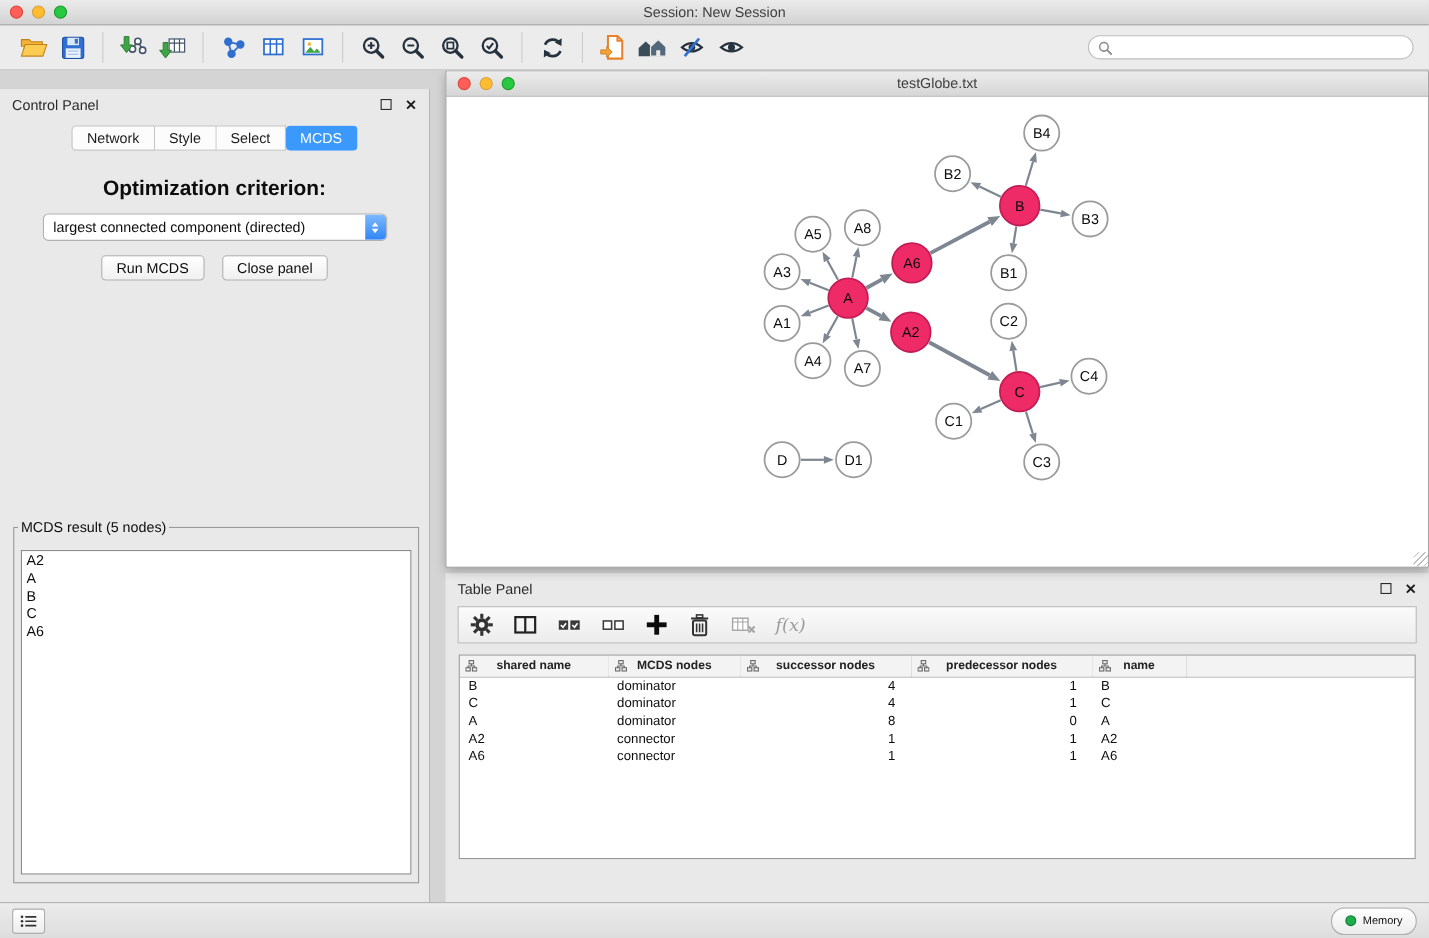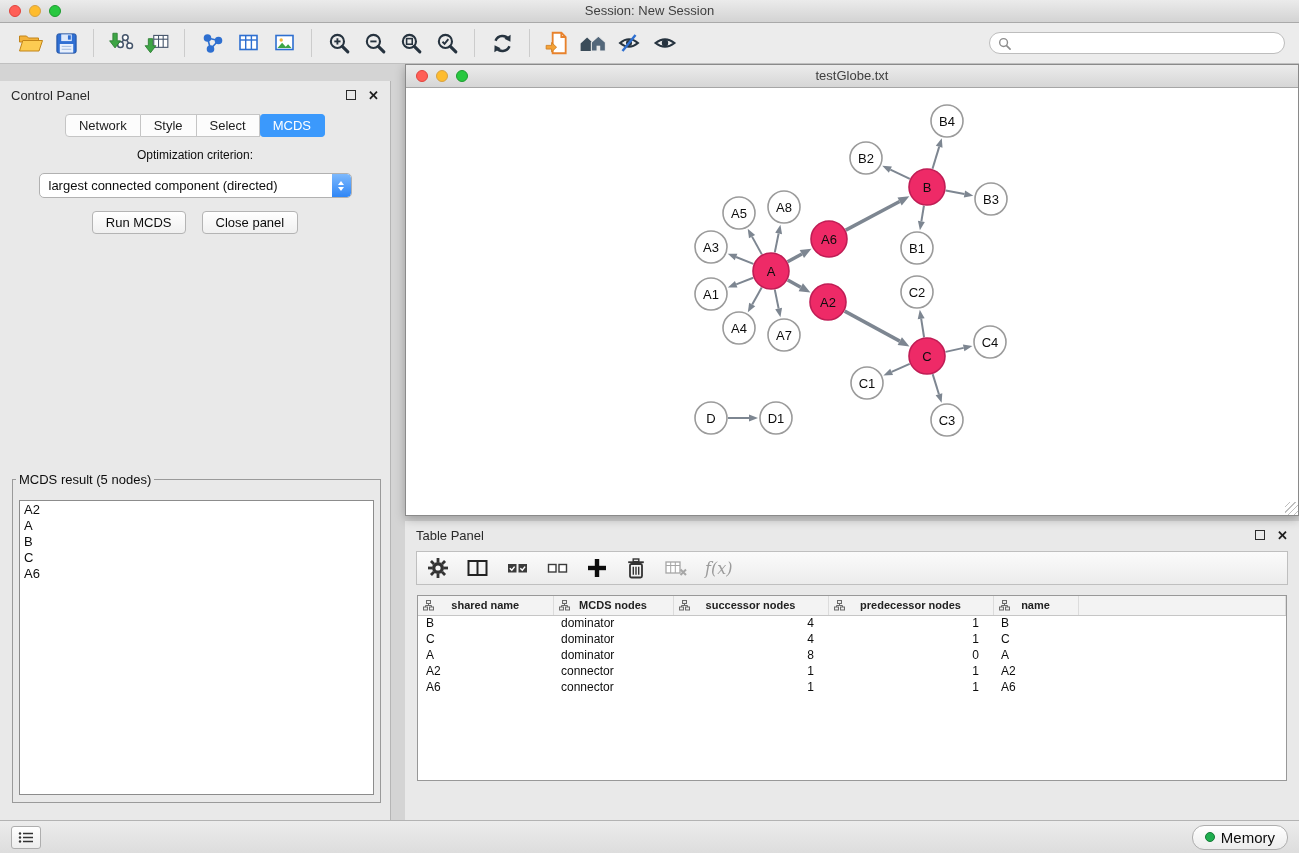--- a/index.html
+++ b/index.html
@@ -29,21 +29,21 @@
   .float-glyph{width:8px;height:8px;border:1.5px solid #2b2b2b;display:inline-block;}
   .close-glyph{font-size:13px;font-weight:bold;color:#1d1d1d;line-height:1;}
 
   
   .control-panel{position:absolute;top:81px;left:0;width:391px;bottom:33px;background:#e9e9e9;border-right:1px solid #b5b5b5;box-sizing:border-box;}
   .cp-tabs{display:flex;justify-content:center;margin-top:5px;}
   .seg-tab{font-size:13px;padding:3px 13px;background:#fcfcfc;border:1px solid #c5c5c5;border-left:none;color:#1c1c1c;cursor:default;}
   .seg-tab:first-child{border-left:1px solid #c5c5c5;border-radius:4px 0 0 4px;}
   .seg-tab:last-child{border-radius:0 4px 4px 0;}
   .seg-tab.active{background:#3b99fc;border-color:#3b99fc;color:#fff;border-radius:4px;}
-  .opt-label{margin-top:11px;text-align:center;font-size:12px;color:#0d0d0d;}
+  .opt-label{margin-top:24px;text-align:center;font-size:19px;color:#0d0d0d;font-weight:bold;}
   .dropdown{margin:11px auto 0;width:313px;height:25px;background:#fff;border:1px solid #b1b1b1;border-radius:5px;display:flex;align-items:center;box-sizing:border-box;overflow:hidden;}
   .dropdown-text{padding-left:9px;font-size:13px;color:#0d0d0d;flex:1;white-space:nowrap;}
   .stepper{width:19px;align-self:stretch;background:linear-gradient(#7db9fd,#2f86f6);display:flex;flex-direction:column;align-items:center;justify-content:center;gap:2px;border-radius:0 4px 4px 0;}
   .arr-up{width:0;height:0;border-left:3.5px solid transparent;border-right:3.5px solid transparent;border-bottom:4px solid #fff;}
   .arr-down{width:0;height:0;border-left:3.5px solid transparent;border-right:3.5px solid transparent;border-top:4px solid #fff;}
   .cp-buttons{display:flex;justify-content:center;gap:16px;margin-top:13px;}
   .aqua-btn{font-family:"Liberation Sans",sans-serif;font-size:13px;padding:3px 13px;background:linear-gradient(#ffffff,#f0f0f0);border:1px solid #b4b4b4;border-radius:4px;color:#0d0d0d;cursor:default;}
   .result-box{position:absolute;left:12px;right:9px;top:391px;bottom:17px;border:1px solid #9a9a9a;padding:0;margin:0;background:transparent;}
   .result-box legend{font-size:13px;color:#0d0d0d;padding:0 3px;margin-left:3px;}
   .result-list{position:absolute;left:6px;right:6px;top:13px;bottom:7px;background:#fff;border:1px solid #8c8c8c;font-size:13px;color:#0d0d0d;overflow:auto;padding:1px 4px;}
@@ -66,21 +66,21 @@
   table.node-table{border-collapse:collapse;table-layout:fixed;width:100%;}
   table.node-table th{position:relative;background:#f3f3f3;border-bottom:1px solid #c6c6c6;border-right:1px solid #dcdcdc;font-weight:bold;font-size:11px;color:#222;height:19px;text-align:center;padding:0 4px;box-sizing:border-box;white-space:nowrap;overflow:hidden;}
   table.node-table th .th-icon{position:absolute;left:5px;top:4px;}
   table.node-table td{font-size:12px;color:#0d0d0d;height:16px;padding:0 8px;white-space:nowrap;overflow:hidden;box-sizing:border-box;}
   table.node-table td.num{text-align:right;padding-right:14px;}
   .table-tabs{display:flex;justify-content:center;margin-top:10px;}
 
   
   .statusbar{position:absolute;left:0;right:0;bottom:0;height:33px;background:linear-gradient(#ececec,#dddddd);border-top:1px solid #b3b3b3;display:flex;align-items:center;padding:0 11px;box-sizing:border-box;z-index:40;}
   .status-list-btn{width:28px;height:21px;border:1px solid #aeaeae;border-radius:3px;background:linear-gradient(#ffffff,#ededed);display:flex;align-items:center;justify-content:center;}
-  .memory-btn{margin-left:auto;height:23px;border:1px solid #aeaeae;border-radius:12px;background:linear-gradient(#ffffff,#ececec);display:flex;align-items:center;gap:6px;padding:0 12px;font-size:15px;color:#0d0d0d;}
+  .memory-btn{margin-left:auto;height:23px;border:1px solid #aeaeae;border-radius:12px;background:linear-gradient(#ffffff,#ececec);display:flex;align-items:center;gap:6px;padding:0 12px;font-size:10px;color:#0d0d0d;}
   .green-dot{width:10px;height:10px;border-radius:50%;background:#1fae4f;border:1px solid #157a36;box-sizing:border-box;}
 </style>
 </head>
 <body>
 
 <div class="app">
 
   <div class="titlebar">
     <div class="traffic">
       <span class="light red"></span>

